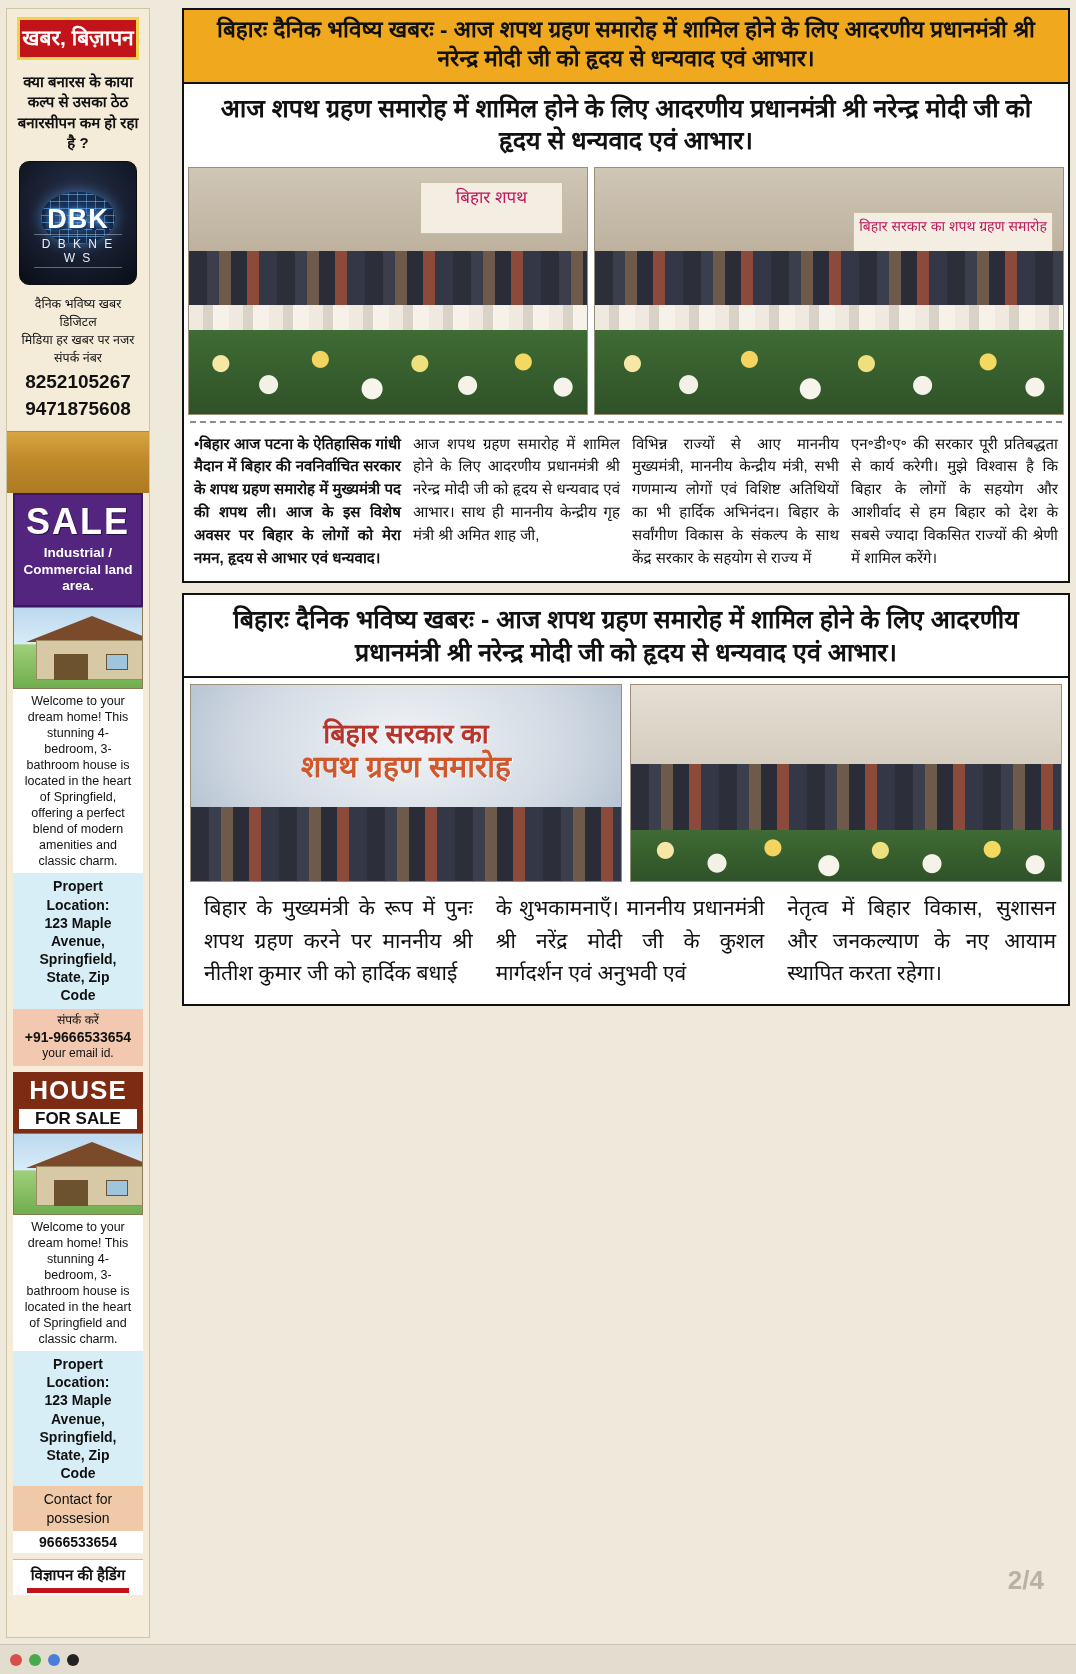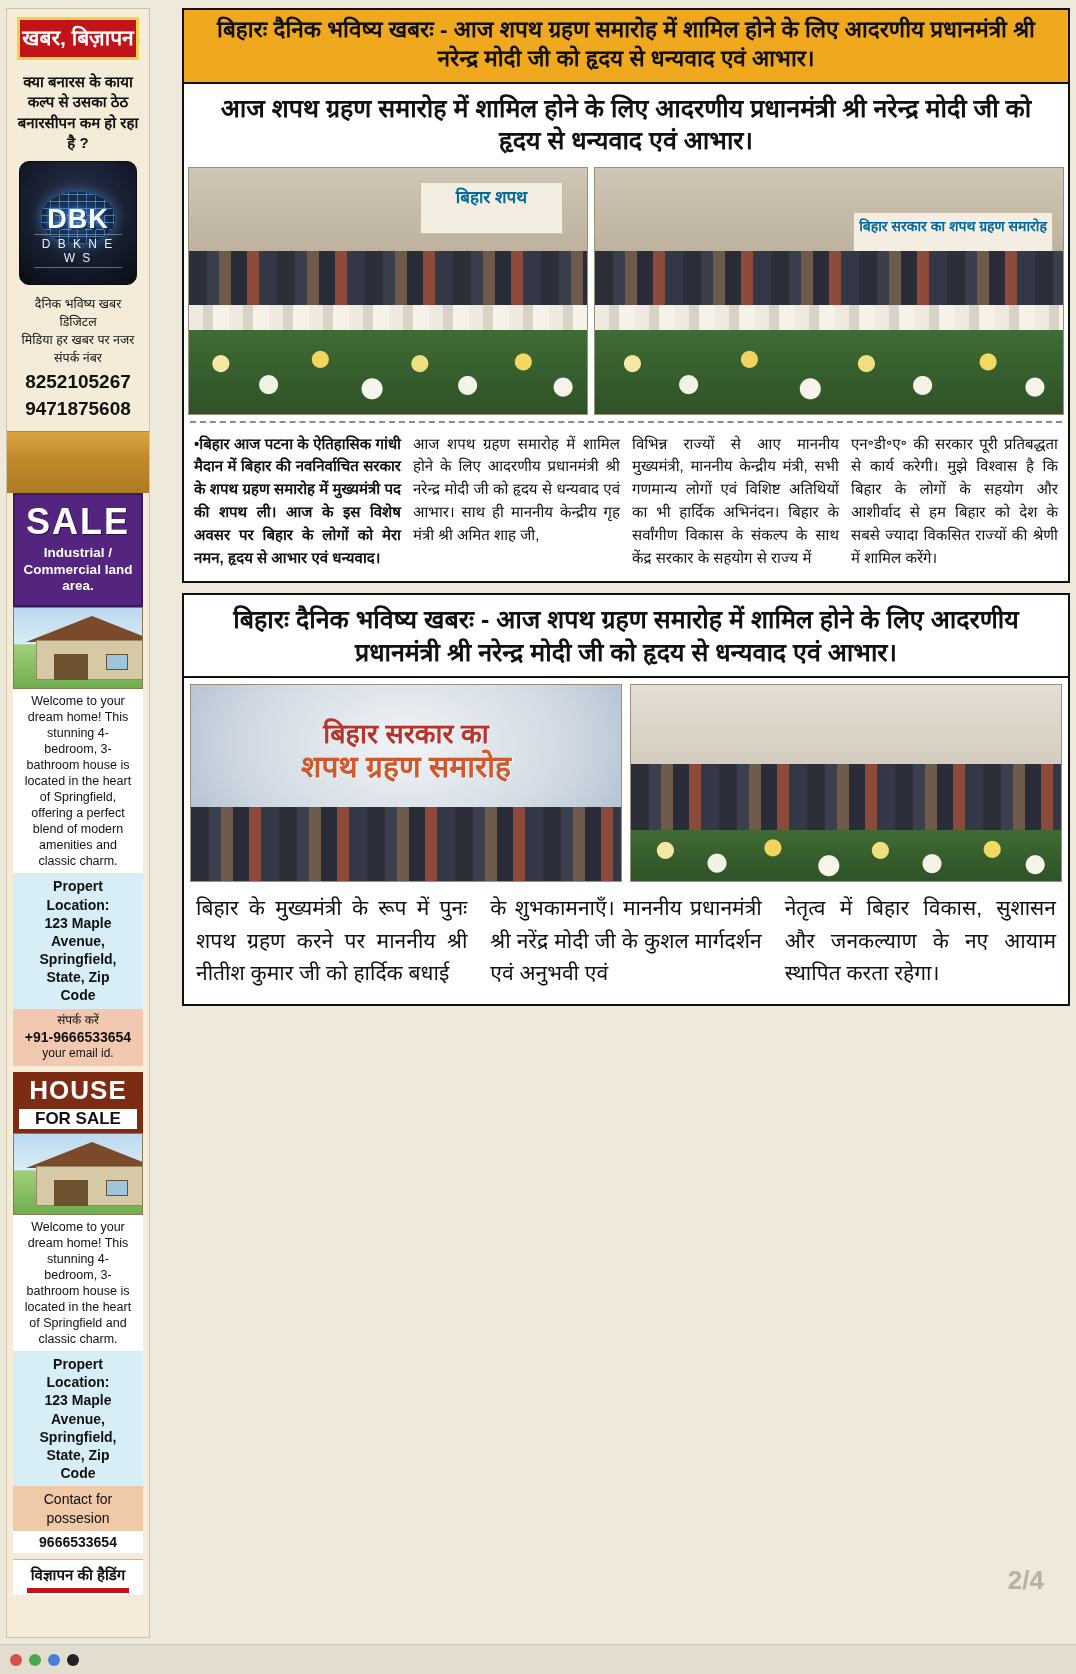--- a/index.html
+++ b/index.html
@@ -292,22 +292,22 @@
   .photo.p1 { flex: 0 0 400px; }
   .photo.p2 { flex: 1 1 auto; }
   .ph-stage {
     position: absolute; left: 0; right: 0; top: 0; height: 44%;
     background: linear-gradient(180deg,#cfc6b6 0%, #b9ab97 100%);
   }
   .ph-banner {
     position: absolute;
     background: #f3ede2;
     border: 1px solid #c9bda6;
-    color: #0369a1;
-    font-weight: bold;
+    color: #be185d;
+    font-weight: normal;
     text-align: center;
     line-height: 1.1;
   }
   .ph-crowd {
     position: absolute; left: 0; right: 0; bottom: 36%;
     height: 30%;
     background: repeating-linear-gradient(90deg,
       #2c2f3a 0 18px, #3b3f4d 18px 30px, #6d5a4a 30px 42px, #2a2d38 42px 58px,
       #8b4a3a 58px 70px, #343846 70px 88px);
   }
@@ -400,21 +400,21 @@
     text-shadow: 1px 1px 0 #fff;
   }
   .p2a-text .l2 { color: #d2572b; font-size: 30px; }
   .p2b-bg {
     position: absolute; inset: 0;
     background: linear-gradient(180deg,#e5dfd4 0%, #cfc7b8 52%, #2f5228 53%, #25431f 100%);
   }
   .second-body {
     display: flex;
     gap: 23px;
-    padding: 6px 12px 12px 12px;
+    padding: 6px 12px 12px 20px;
   }
   .second-body .col { font-size: 21px; line-height: 1.55; }
   .page-num {
     position: absolute;
     right: 26px;
     bottom: 42px;
     color: #b9b2a3;
     font-size: 26px;
     font-weight: bold;
   }

